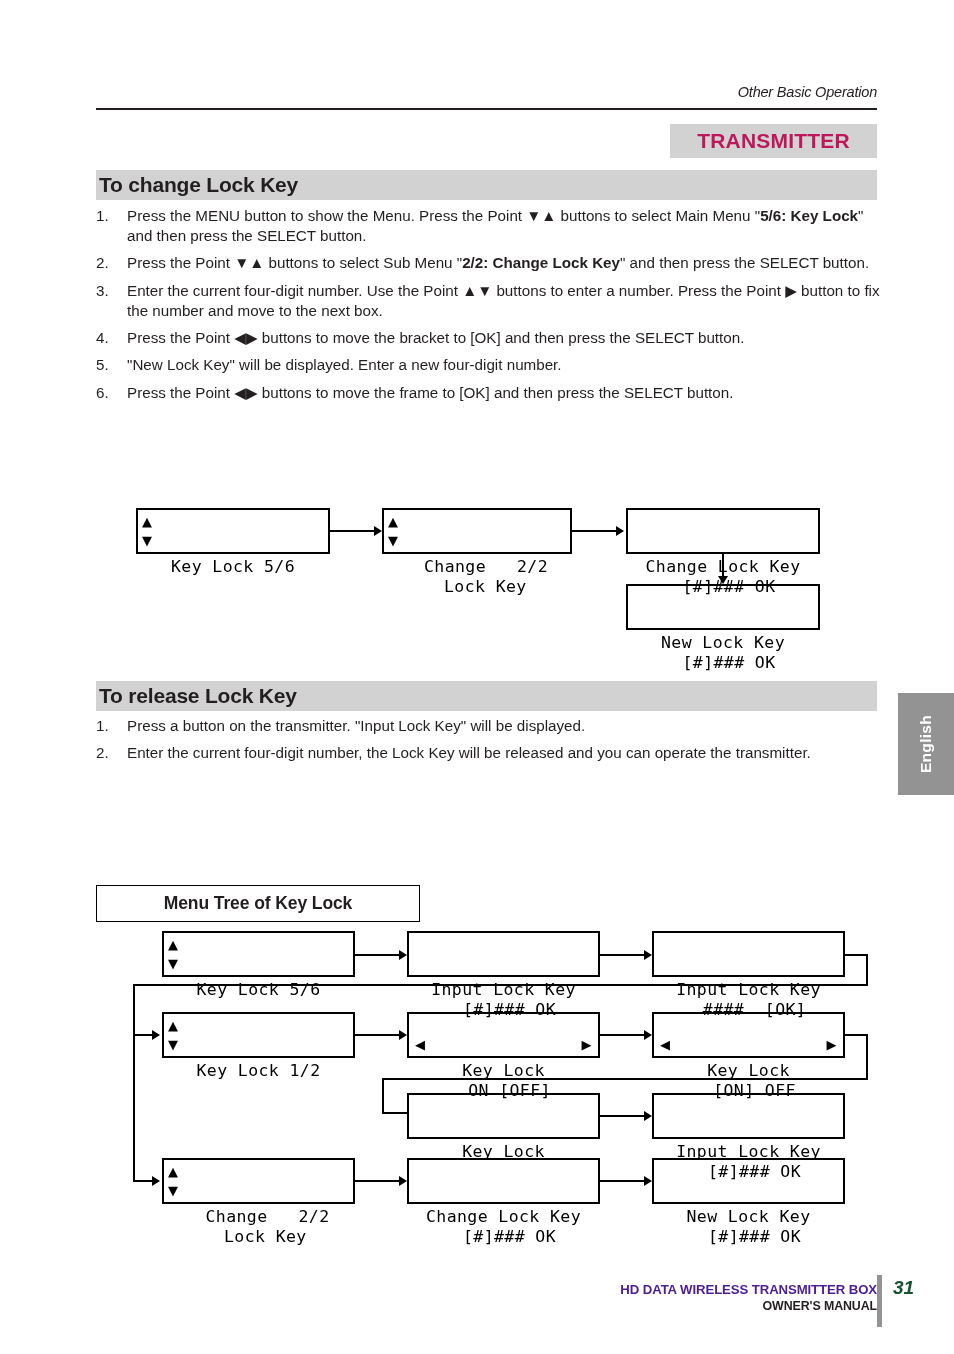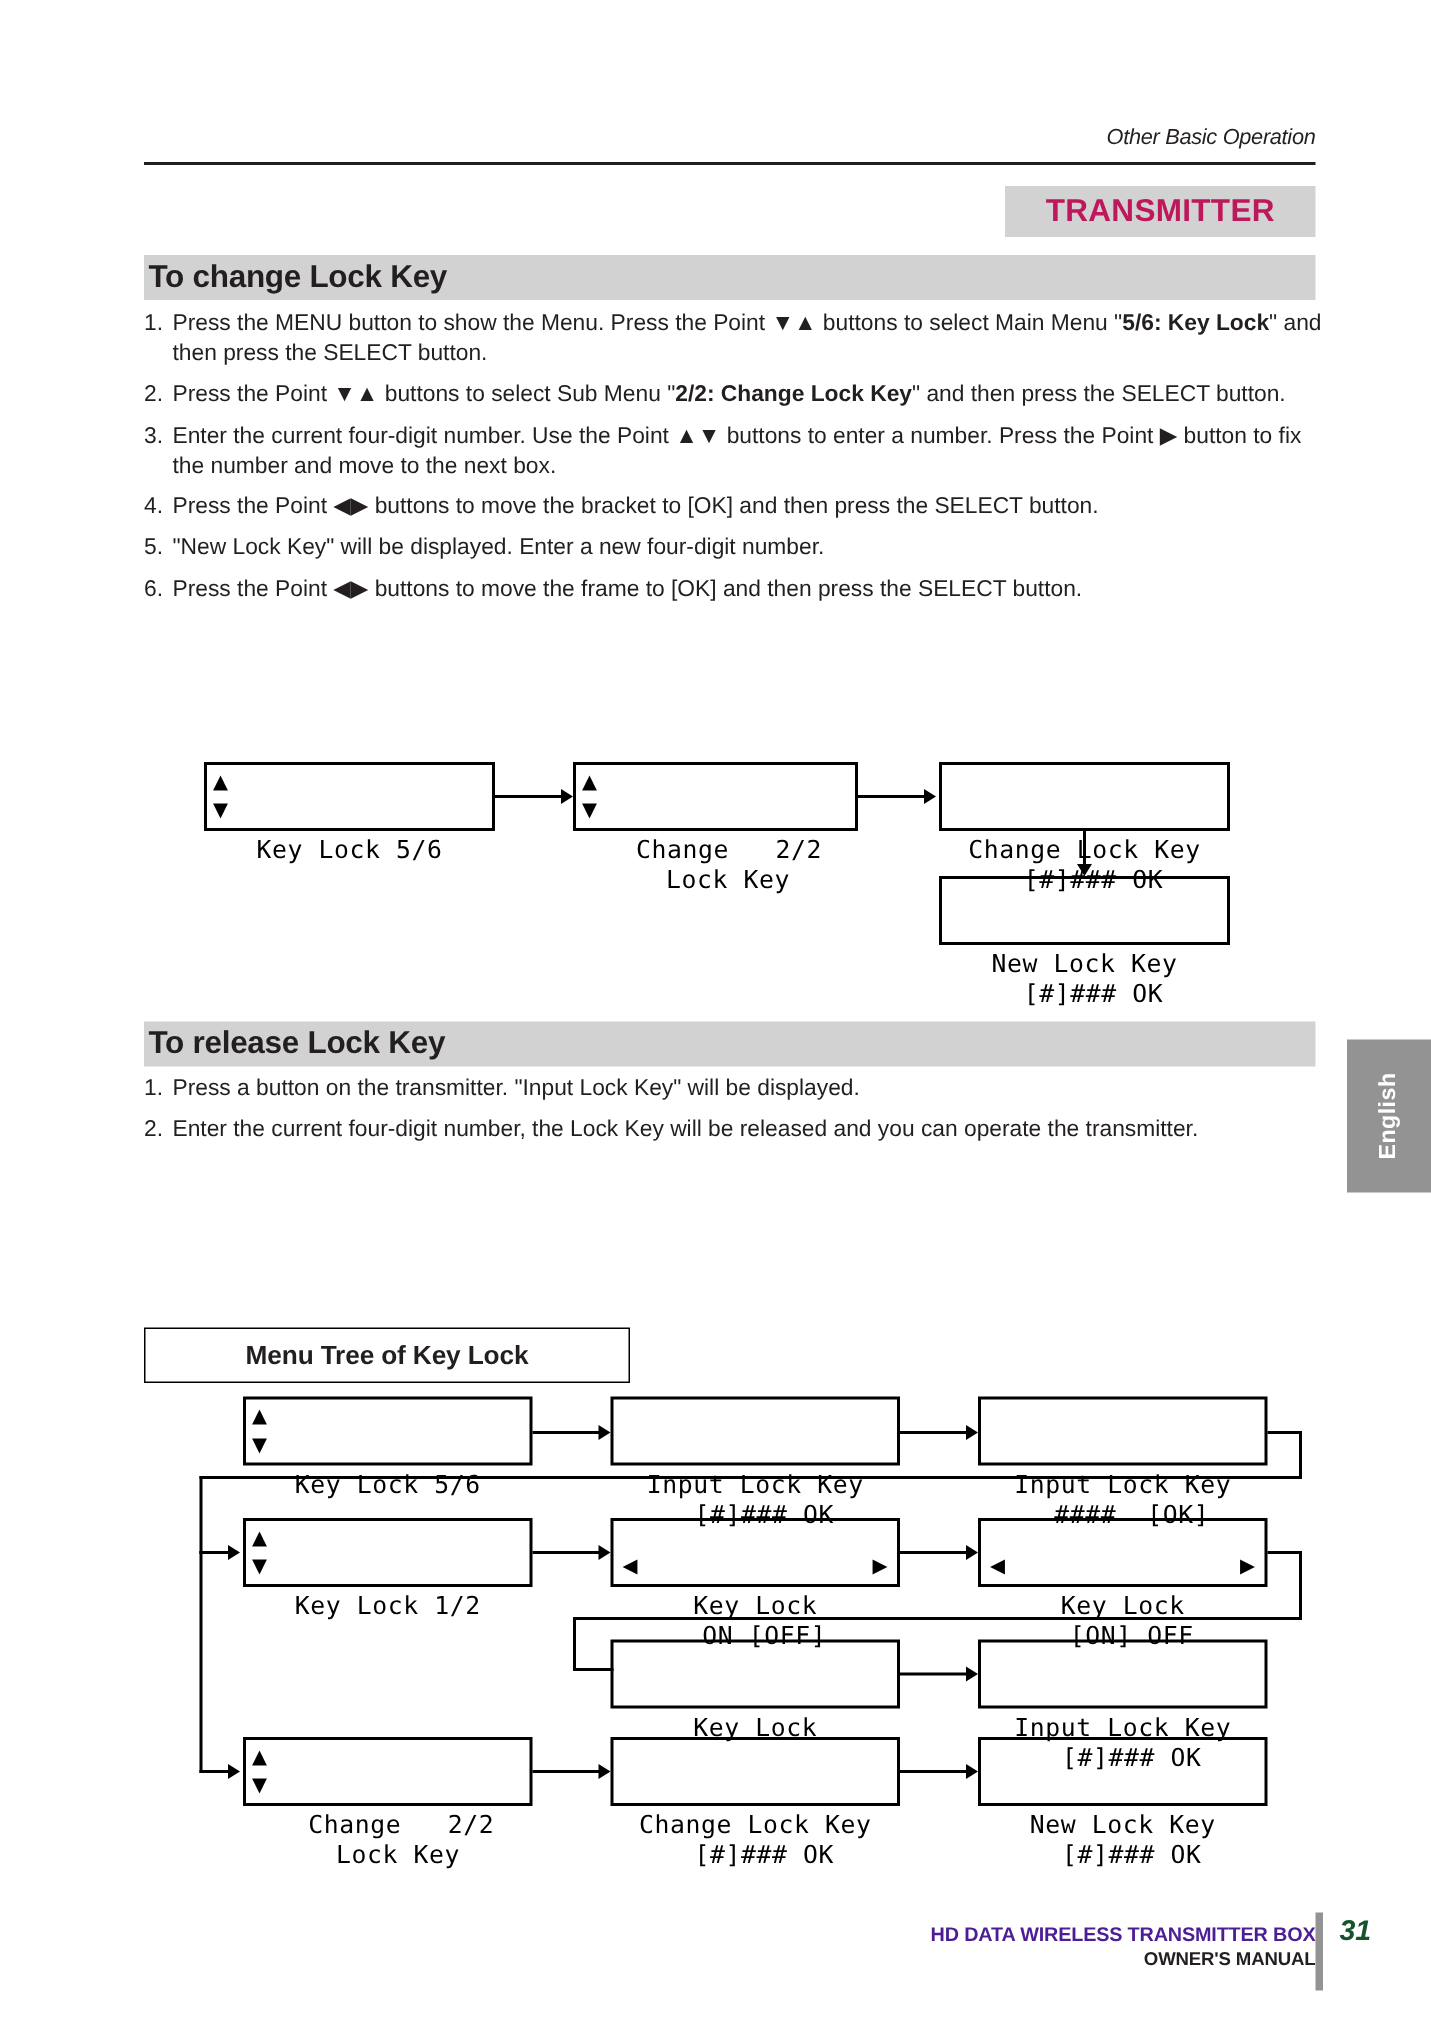--- a/index.html
+++ b/index.html
@@ -92,20 +92,21 @@
     display: flex;
     margin-bottom: 7px;
   }
   .step-num {
     width: 19px;
     flex: 0 0 19px;
     text-align: left;
   }
   .step-text {
     flex: 1;
+    margin-left: 12px;
   }
   .step-text b { font-weight: bold; }
 
   
   .english-tab {
     position: absolute;
     left: 898px;
     top: 693px;
     width: 56px;
     height: 102px;

